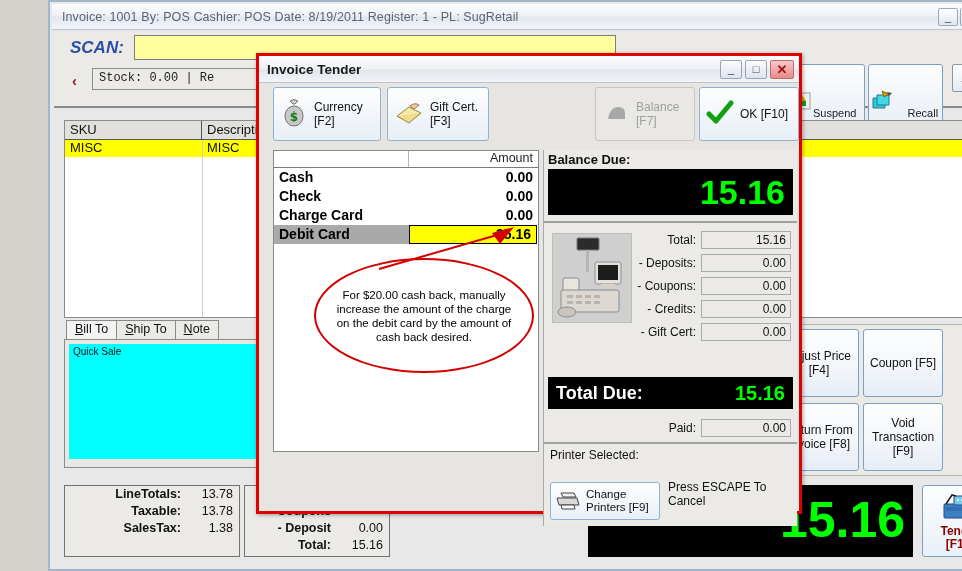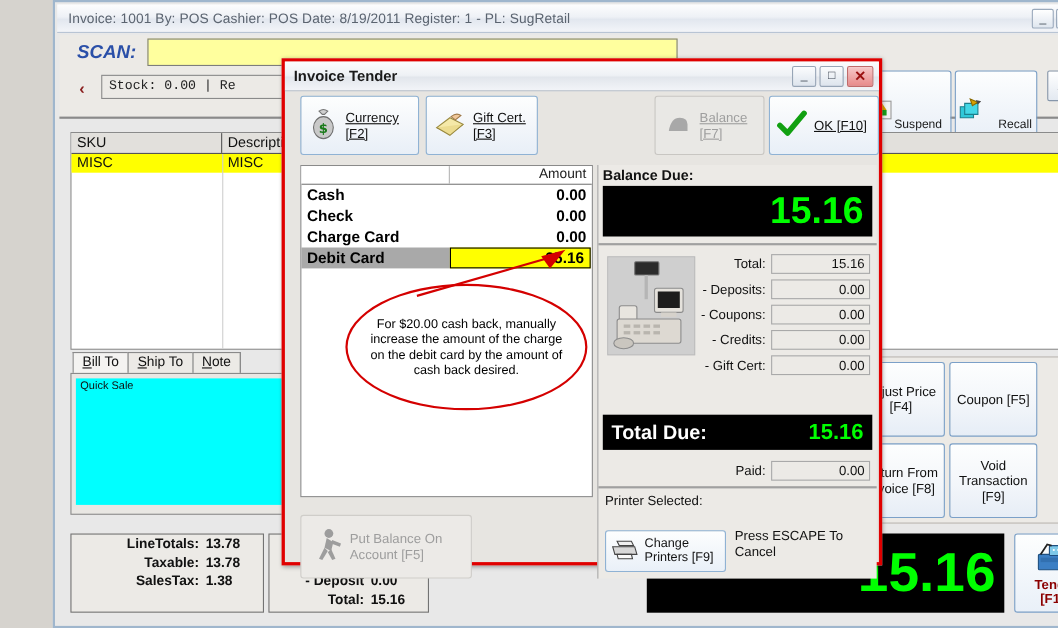--- a/index.html
+++ b/index.html
@@ -160,21 +160,21 @@
     line-height: 14px; padding: 2px;
   }
 
   
   .tot-box {
     position: absolute; top: 483px; height: 72px;
     border: 1px solid #737373; background: #eceae6;
   }
   .tot-row { display: flex; font-size: 12.5px; color: #111; height: 17px; line-height: 17px; }
   .tot-row .k { flex: 1; text-align: right; font-weight: bold; padding-right: 6px; }
-  .tot-row .v { width: 52px; text-align: left; font-weight: bold; padding-right: 6px; }
+  .tot-row .v { width: 52px; text-align: right; font-weight: normal; padding-right: 6px; }
   .bigtotal {
     position: absolute; left: 538px; top: 483px; width: 325px; height: 72px;
     background: #000; color: #00ff00; font-size: 50px; font-weight: bold;
     text-align: right; padding-right: 8px; line-height: 70px;
     overflow: hidden;
   }
   .tender-btn {
     position: absolute; left: 872px; top: 483px; width: 76px; height: 72px;
     border: 1px solid #7ba0c8; border-radius: 3px;
     background: linear-gradient(180deg,#fdfefe,#e9f0f8);
@@ -210,21 +210,21 @@
   .tool-btn {
     position: absolute; top: 0; height: 54px;
     border: 1px solid #8fb2d4; border-radius: 3px;
     background: linear-gradient(180deg,#fdfefe 0%,#f3f6fa 50%,#e8eff7 100%);
     display: flex; align-items: center; padding-left: 6px;
     font-size: 12px; color: #111; line-height: 14px;
   }
   .tool-btn.disabled {
     background: #e9e8e5; border-color: #c8c6c2; color: #9e9e9e;
   }
-  .tool-btn .txt { margin-left: 6px; text-decoration: underline; }
+  .tool-btn .txt { margin-left: 6px; }
 
   
   .pay-panel {
     position: absolute; left: 14px; top: 94px; width: 266px; height: 302px;
     border: 1px solid #8a8a8a; background: #fff;
   }
   .pay-head {
     display: flex; height: 17px; border-bottom: 1px solid #7a7a7a;
     background: #fff; font-size: 12.5px; color: #222;
   }
@@ -536,34 +536,20 @@
       </div>
 
       <svg class="annot-arrow" viewBox="0 0 150 50">
         <line x1="5" y1="46" x2="130" y2="10" stroke="#d40000" stroke-width="2"></line>
         <path d="M140 4 L118 10 L126 21 Z" fill="#d40000"></path>
       </svg>
 
       <div class="annot-ellipse">For $20.00 cash back, manually increase the amount of the charge on the debit card by the amount of cash back desired.</div>
     </div>
 
-    <div class="acct-btn">
-      <span>
-        <svg width="30" height="34" viewBox="0 0 30 34">
-          <circle cx="17" cy="6" r="4" fill="#9d9d9d"></circle>
-          <path d="M15 10 l6 4 -2 8 -6 -3 z" fill="#9d9d9d"></path>
-          <path d="M13 19 l-5 10 3 1 5 -8 z" fill="#9d9d9d"></path>
-          <path d="M19 20 l4 9 -3 1 -4 -7 z" fill="#9d9d9d"></path>
-          <path d="M20 12 l8 3 -1 3 -8 -3 z" fill="#9d9d9d"></path>
-        </svg>
-      </span>
-      <span style="margin-left:6px">
-        <span>Put Balance On</span><br><span>Account [F5]</span>
-      </span>
-    </div>
 
     <div class="bal-panel">
       <div class="bal-title">Balance Due:</div>
       <div class="bal-black">15.16</div>
       <div class="sep"></div>
 
       <div class="detail-area">
         <div class="register-img">
           <svg width="78" height="88" viewBox="0 0 78 88">
             <rect x="0" y="0" width="78" height="88" fill="#cfcfcf"></rect>

